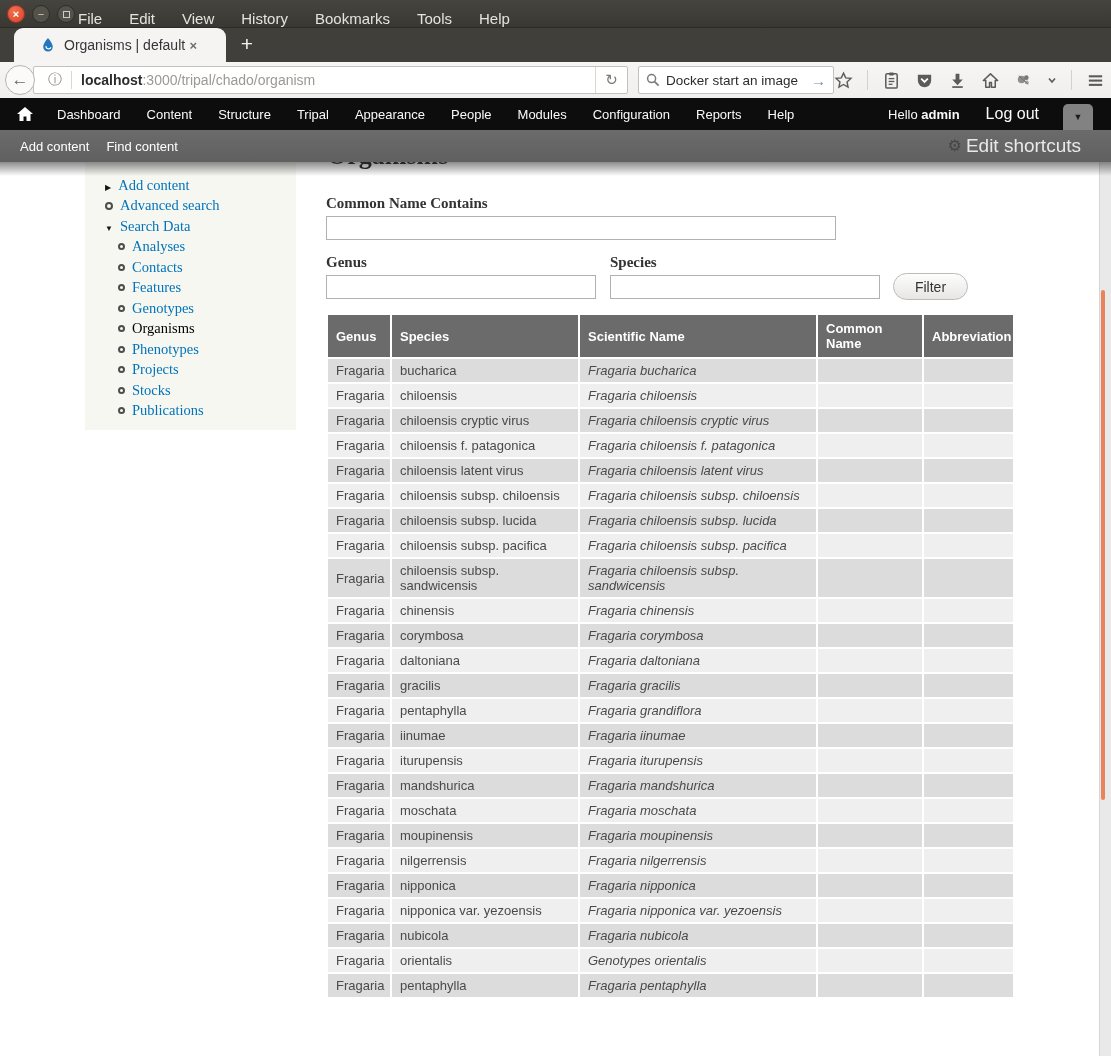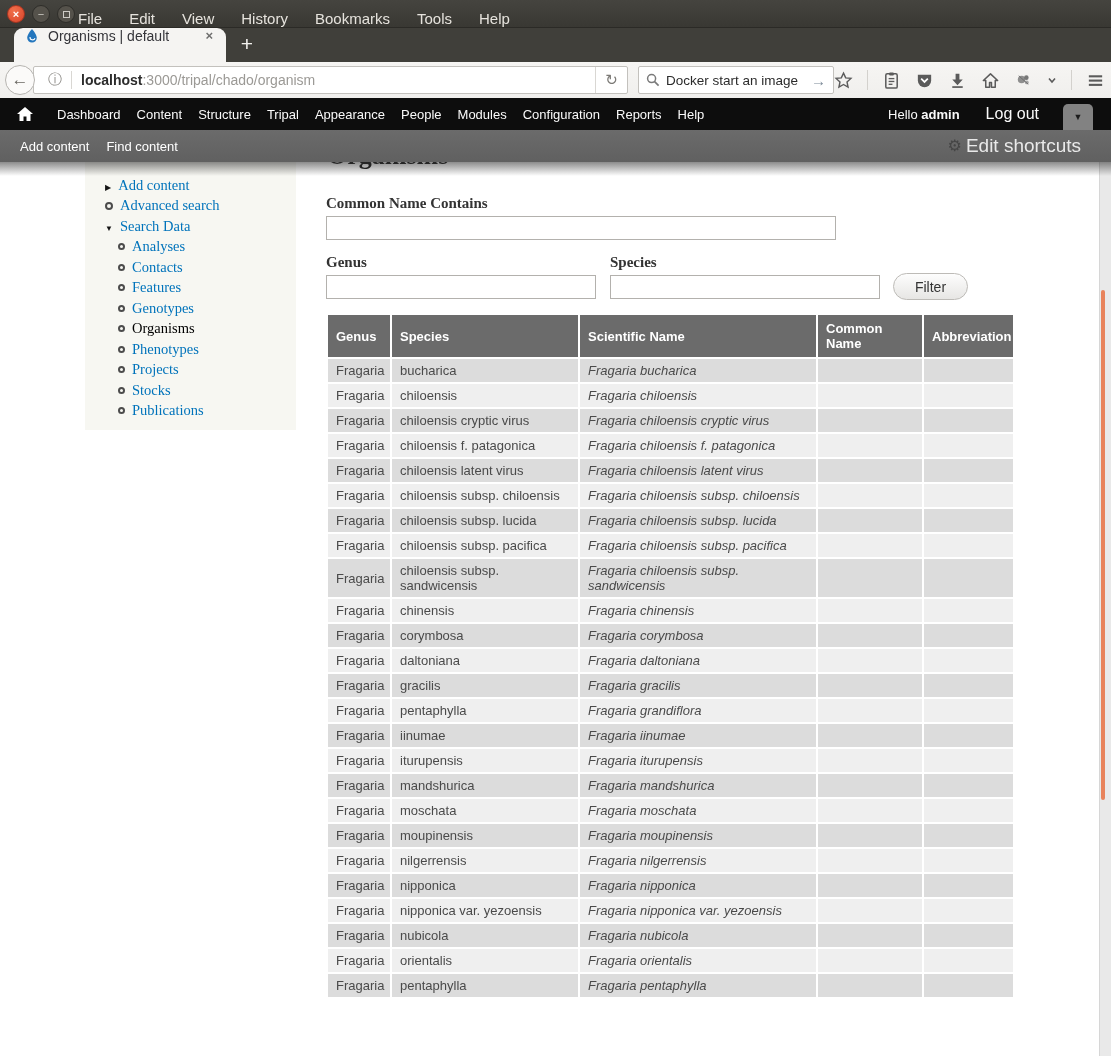--- a/index.html
+++ b/index.html
@@ -17,21 +17,21 @@
                 border:1px solid #a83420; font-weight:bold; }
   .wbtn.min,.wbtn.max { background:#55524b; border:1px solid #2e2d29; color:#cfccc6; }
   .wbtn.max .sq { width:7px; height:7px; border:1.5px solid #cfccc6; }
   .menubar { position:absolute; left:78px; top:0; height:36px; display:flex; gap:27px;
              align-items:center; }
   .menu-item { color:#e6e3dd; font-size:15px; cursor:default; }
 
   
   .tabbar { position:absolute; top:28px; left:0; width:1111px; height:34px; background:#403f3a; }
   .tab { position:absolute; left:14px; top:0; width:212px; height:34px; background:#f5f4f2;
-         border-radius:9px 9px 0 0; display:flex; padding:0 10px; }
+         border-radius:9px 9px 0 0; display:flex; align-items:center; padding:0 26px; }
   .tab-title { font-size:14px; color:#35353a; margin-left:8px; flex:1; white-space:nowrap;
                overflow:hidden; }
   .tab-close { color:#6e6e6e; font-size:13px; font-weight:bold; padding:0 3px; }
   .newtab { position:absolute; left:234px; top:4px; color:#f2f1ee; font-size:21px;
             width:26px; text-align:center; }
 
   
   .navbar { position:absolute; top:62px; left:0; width:1111px; height:36px;
             background:linear-gradient(#f6f5f3,#f0efed); }
   .backbtn { position:absolute; left:5px; top:3px; width:30px; height:30px; border-radius:50%;
@@ -53,21 +53,21 @@
   .go-arrow { color:#7d8b99; font-size:15px; }
   .navicons { position:absolute; right:6px; top:0; height:36px; display:flex; align-items:center;
               gap:14px; }
   .nav-divider { width:1px; height:20px; background:#d3d1cd; }
   .icon18 { width:19px; height:19px; display:block; }
 
   
   .admintb { position:absolute; top:98px; left:0; width:1111px; height:32px; background:#0d0d0d;
              display:flex; align-items:center; }
   .adm-home { margin-left:17px; }
-  .adm-items { display:flex; margin-left:24px; gap:16px; }
+  .adm-items { display:flex; margin-left:24px; gap:26px; }
   .adm-item { color:#fafafa; font-size:13px; }
   .adm-right { position:absolute; right:72px; display:flex; gap:26px; align-items:center; }
   .adm-hello { color:#fafafa; font-size:13px; }
   .adm-hello b { font-weight:bold; }
   .adm-logout { color:#fafafa; font-size:16px; }
   .tb-toggle { position:absolute; right:18px; top:6px; width:30px; height:26px; background:#828282;
                border-radius:5px 5px 0 0; display:flex; align-items:center; justify-content:center; }
   .tb-toggle span { color:#1c1c1c; font-size:9px; }
 
   
@@ -535,21 +535,21 @@
           <tr class="odd">
             <td>Fragaria</td>
             <td>nubicola</td>
             <td class="sci">Fragaria nubicola</td>
             <td></td>
             <td></td>
           </tr>
           <tr class="even">
             <td>Fragaria</td>
             <td>orientalis</td>
-            <td class="sci">Fragaria orientalis</td>
+            <td class="sci">Genotypes orientalis</td>
             <td></td>
             <td></td>
           </tr>
           <tr class="odd">
             <td>Fragaria</td>
             <td>pentaphylla</td>
             <td class="sci">Fragaria pentaphylla</td>
             <td></td>
             <td></td>
           </tr>

